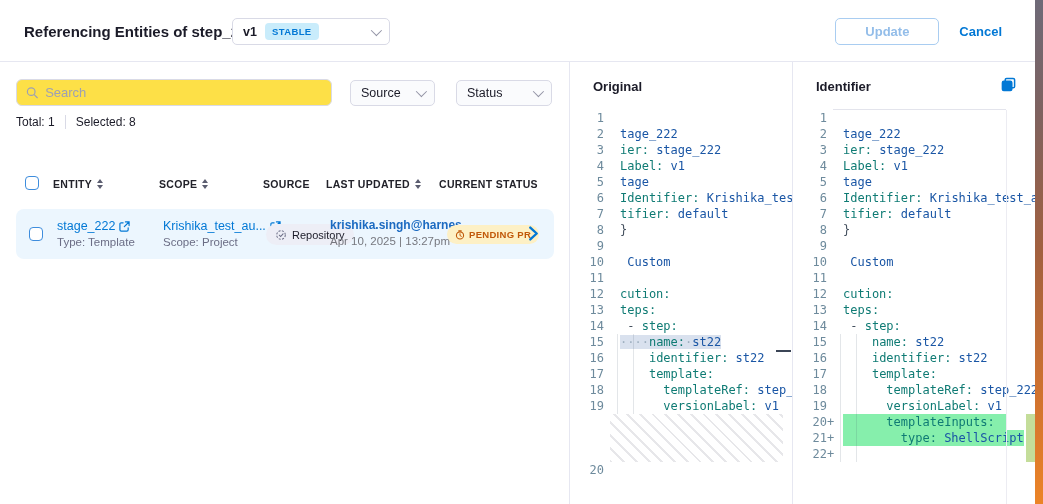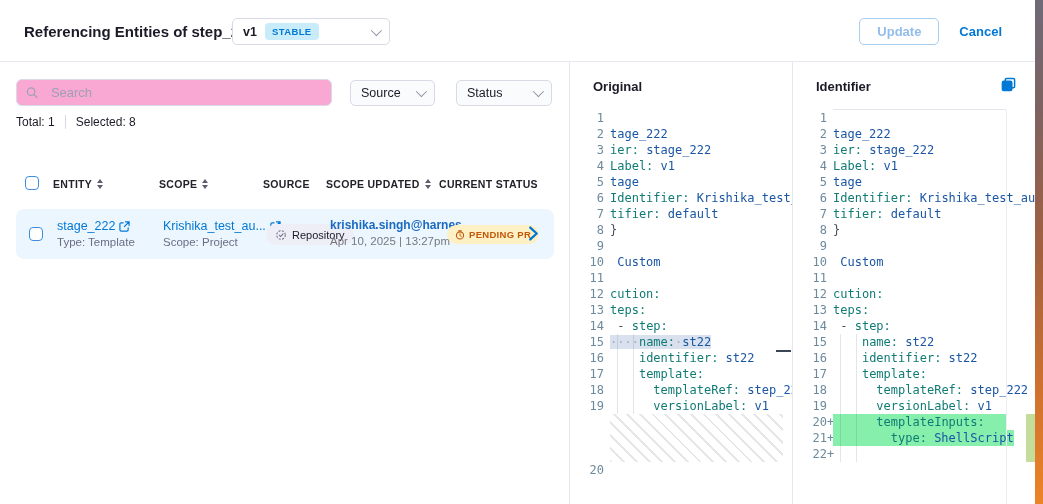--- a/index.html
+++ b/index.html
@@ -13,29 +13,29 @@
   .page-title { position:absolute; left:24px; top:23px; font-size:15px; font-weight:700; color:#1b1b28; }
   .version-select { position:absolute; left:232px; top:18px; width:158px; height:27px;
     border:1px solid #d9dae6; border-radius:5px; background:#fff; display:flex; align-items:center;
     padding:0 10px; gap:8px; cursor:pointer; }
   .version-label { font-size:12.5px; color:#1b1b28; font-weight:600; }
   .stable-badge { background:#c9ecfb; color:#0278d5; font-size:9.5px; font-weight:700;
     letter-spacing:.4px; border-radius:4px; padding:3px 7px; }
   .chev-down { width:8px; height:8px; border-right:1.5px solid #9293a5; border-bottom:1.5px solid #9293a5;
     transform:rotate(45deg) translateY(-2px); margin-left:auto; }
   .topbar-actions { position:absolute; right:33px; top:18px; display:flex; align-items:center; gap:20px; }
-  .update-btn { height:27px; padding:0 17px; border:1px solid #a9cdf1; color:#93bde9; background:#fff;
+  .update-btn { height:27px; padding:0 29px; border:1px solid #a9cdf1; color:#93bde9; background:#fff;
     border-radius:5px; font-size:13px; font-weight:600; font-family:inherit; }
   .cancel-btn { color:#0278d5; font-size:13px; font-weight:700; background:none; border:none; font-family:inherit; cursor:pointer; }
 
   
   .left-panel { position:absolute; left:0; top:62px; width:570px; height:442px; background:#fff;
     border-right:1px solid #e6e7f1; }
   .search-box { position:absolute; left:16px; top:17px; width:316px; height:27px; border:1px solid #d9dae6;
-    border-radius:6px; display:flex; align-items:center; padding:0 9px; gap:13px; background:#f9a8d4; }
+    border-radius:6px; display:flex; align-items:center; padding:0 9px; gap:7px; background:#fde047; }
   .search-box input { border:none; outline:none; font-size:13px; color:#1b1b28; width:100%;
     font-family:inherit; background:transparent; }
   .search-box input::placeholder { color:#9da0b4; }
   .filter-select { position:absolute; top:18px; height:26px; border:1px solid #d9dae6; border-radius:5px;
     background:#fafbfd; display:flex; align-items:center; padding:0 10px; cursor:pointer; }
   .filter-select .lbl { font-size:12.5px; color:#1b1b28; }
   .source-select { left:350px; width:85px; }
   .status-select { left:456px; width:96px; }
   .totals { position:absolute; left:16px; top:53px; display:flex; align-items:center; font-size:12px; color:#1b1b28; }
   .totals .sep { width:1px; height:14px; background:#d9dae6; margin:0 10px; }
@@ -74,21 +74,21 @@
   .pane-original { left:0; width:223px; border-right:1px solid #e6e7f1; }
   .pane-refreshed { left:223px; width:242px; }
   .pane-title { position:absolute; left:23px; top:17px; font-size:13px; font-weight:700; color:#1b1b28; }
   .copy-icon { position:absolute; right:19px; top:15px; cursor:pointer; }
 
   .code { position:absolute; left:0; top:48px; width:213px; font-family:"DejaVu Sans Mono", monospace;
     font-size:12px; }
   .cl { display:flex; height:16px; line-height:16px; white-space:pre; }
   .ln { display:inline-block; width:34px; text-align:right; color:#6d8a9c; flex:none; }
   .plus { display:inline-block; width:0; overflow:visible; color:#6d8a9c; }
-  .ct { flex:1; margin-left:6px; white-space:pre; }
+  .ct { flex:1; margin-left:16px; white-space:pre; }
   .cl.add .ct { background:#86efac; }
   .cl.hl .inner { background:#d9e1ee; }
   .s-k { color:#0f7b74; }
   .s-v { color:#1a56a5; }
   .s-p { color:#44505e; }
   .s-w { color:#9fb0c0; }
   .hatch { height:48px; margin-left:40px; width:173px;
     background:repeating-linear-gradient(45deg,#e7e7ea 0 2px,#ffffff 2px 9px); }
   .indent-guide { position:absolute; width:1px; background:rgba(60,80,100,0.14); }
   .ruler-added { position:absolute; left:233px; top:352px; width:9px; height:48px; background:#c4dd9a; }
@@ -153,21 +153,21 @@
         <span>SCOPE</span>
         <span class="sort-icon">
             <i class="up"></i>
             <i class="dn"></i>
           </span>
       </span>
       <span class="th" style="left:251px">
         <span>SOURCE</span>
       </span>
       <span class="th" style="left:314px">
-        <span>SCOPE UPDATED</span>
+        <span>LAST UPDATED</span>
         <span class="sort-icon">
             <i class="up"></i>
             <i class="dn"></i>
           </span>
       </span>
       <span class="th" style="left:427px">
         <span>CURRENT STATUS</span>
       </span>
     </div>
 

